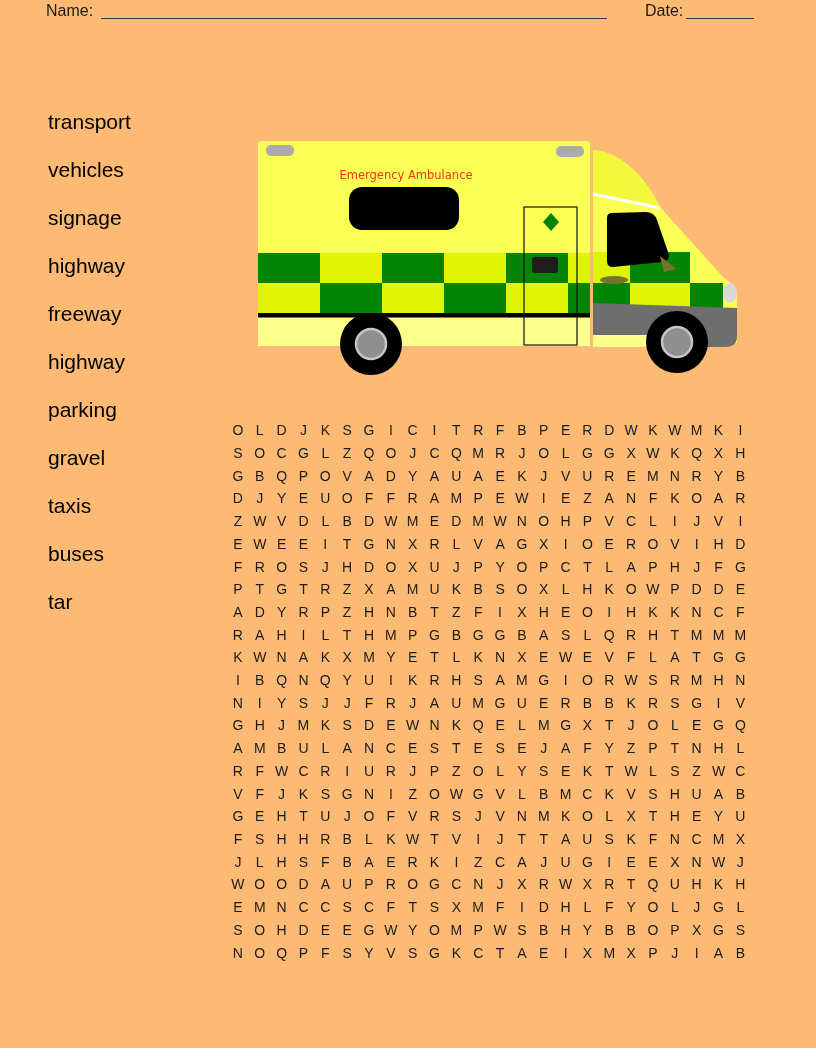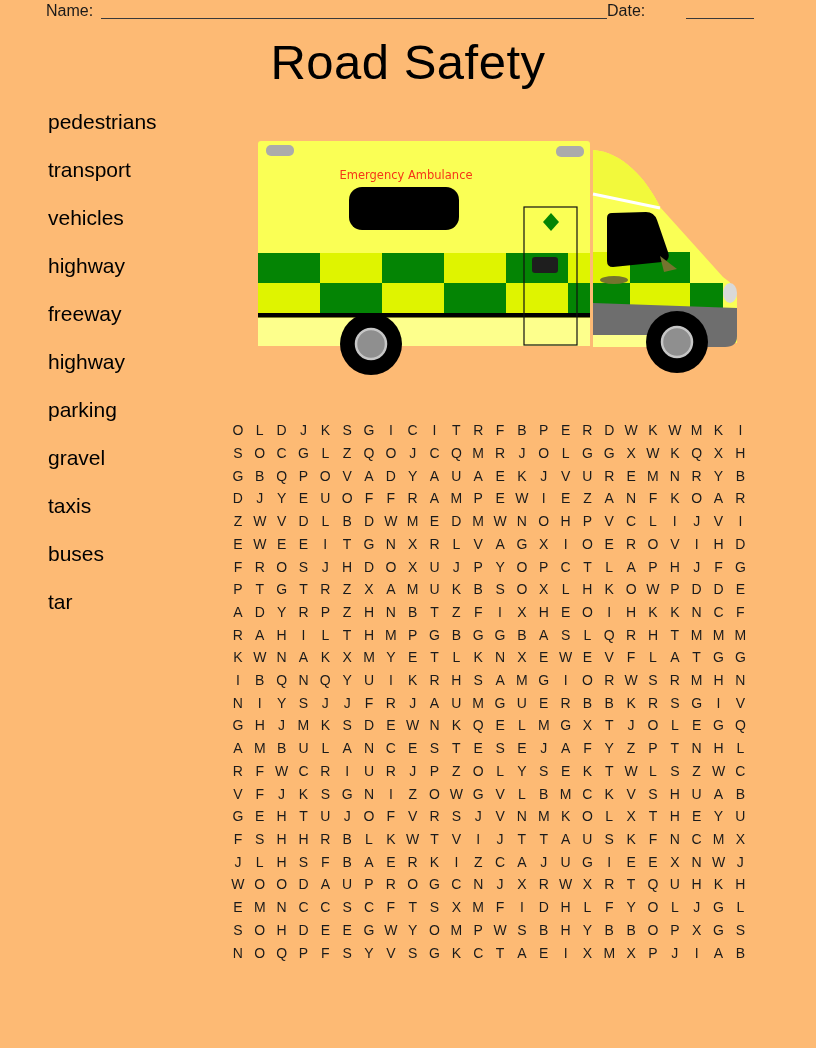--- a/index.html
+++ b/index.html
@@ -2,21 +2,21 @@
 <html style="--amb-body: #FAFF55; --amb-cap: #F2F93C; --amb-lower: #FDFF8C; --amb-check-green: #048404; --amb-check-yellow: #DFF400; --amb-bumper: #6E6E6E; --amb-hub: #8F8F8F; --amb-marker: #ABABAB; --amb-text: #F53517; --amb-headlight: #D9D9D9; --amb-mirror: #74742E;"><head>
 <meta charset="utf-8">
 <style>
   html,body{margin:0;padding:0;background:#fff;}
   .page{position:relative;width:816px;height:1048px;background:#fdba74;overflow:hidden;
         font-family:"Liberation Sans", sans-serif;color:#111;}
 
   
   .hdr-label{position:absolute;top:2px;font-size:16px;color:#1a1a1a;}
   #name-label{left:46px;}
-  #date-label{left:607px;}
+  #date-label{left:645px;}
   .hdr-line{position:absolute;top:18px;border-bottom:1.6px solid #3a3a3a;height:0;}
   #name-line{left:101px;width:506px;}
   #date-line{left:686px;width:68px;}
 
   
   .title{position:absolute;left:0;top:34px;width:100%;text-align:center;
          font-size:49px;font-weight:400;letter-spacing:0.5px;color:#000;}
 
   
   .words{position:absolute;left:48px;top:110px;}
@@ -34,26 +34,25 @@
 </head>
 <body>
 
 <div class="page">
 
   <span class="hdr-label" id="name-label">Name:</span>
   <div class="hdr-line" id="name-line"></div>
   <span class="hdr-label" id="date-label">Date:</span>
   <div class="hdr-line" id="date-line"></div>
 
-  <div class="title">Road Safety</div>
 
   <div class="words" id="word-list">
-      <div class="word">pedestrians</div>
       <div class="word">transport</div>
       <div class="word">vehicles</div>
+      <div class="word">signage</div>
       <div class="word">highway</div>
       <div class="word">freeway</div>
       <div class="word">highway</div>
       <div class="word">parking</div>
       <div class="word">gravel</div>
       <div class="word">taxis</div>
       <div class="word">buses</div>
       <div class="word">tar</div>
     </div>
 

